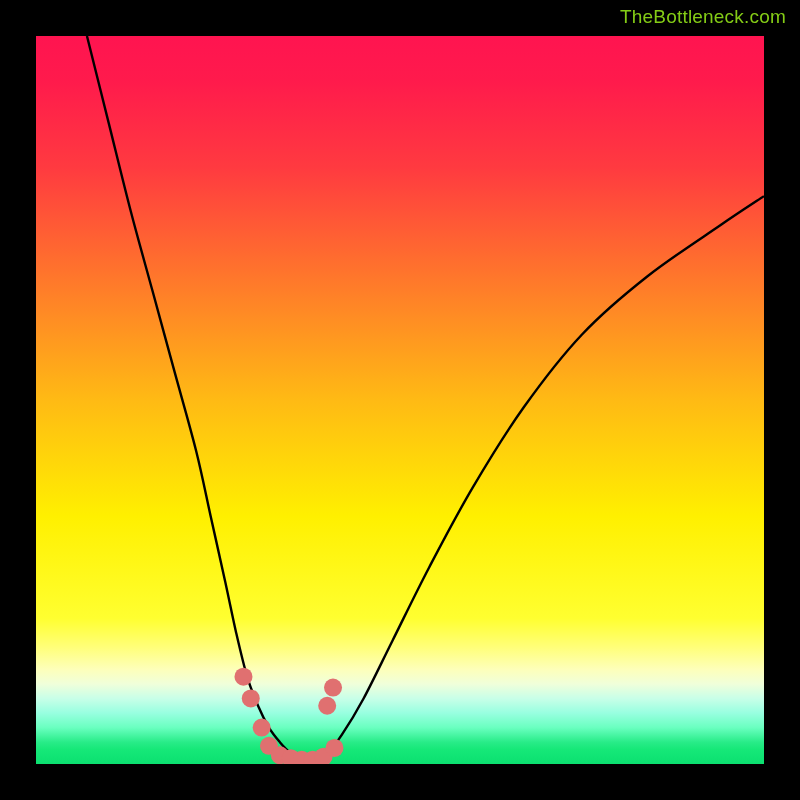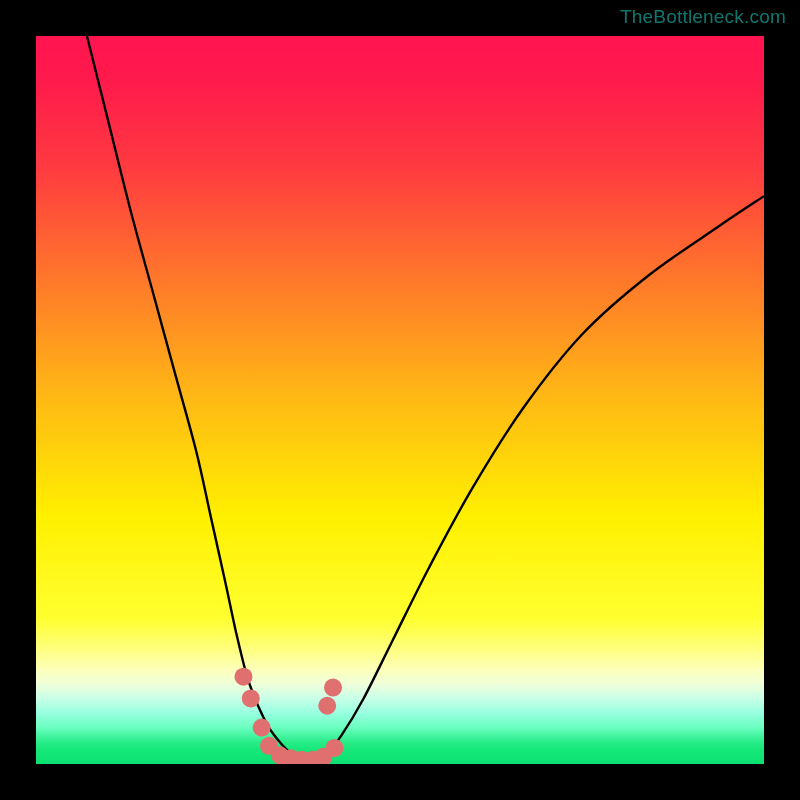--- a/index.html
+++ b/index.html
@@ -43,21 +43,21 @@
       #28ec88 97%,
       #16e878 98%,
       #10e474 99%,
       #0ce070 100%
     );
   }
   .watermark {
     position: absolute;
     top: 6px;
     right: 14px;
-    color: #0f766e;
+    color: #84cc16;
     font-size: 19px;
     letter-spacing: 0.2px;
   }
   svg.curves {
     position: absolute;
     left: 0;
     top: 0;
   }
 </style>
 </head>

